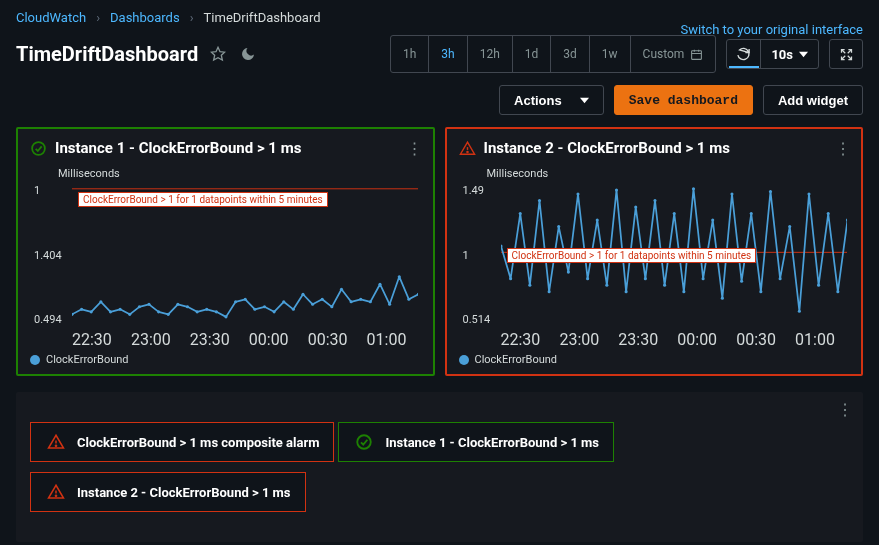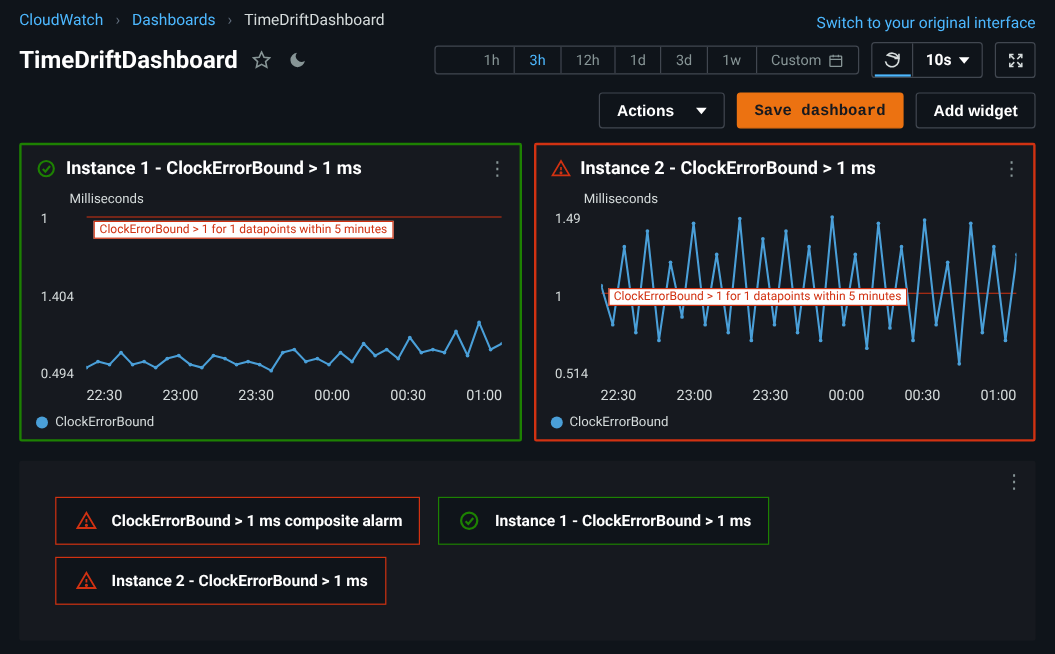--- a/index.html
+++ b/index.html
@@ -18,21 +18,21 @@
     display: flex;
     align-items: flex-end;
     gap: 10px;
     padding: 10px 16px 6px;
   }
   .crumb-link { color: #4db8ff; cursor: pointer; }
   .crumb-current { color: #d5dbdb; }
   .crumb-sep { color: #5f6b7a; }
   .top-right {
     position: absolute;
-    top: 12px;
+    top: 22px;
     right: 16px;
     color: #4db8ff;
     cursor: pointer;
   }
   .header-row {
     display: flex;
     align-items: center;
     padding: 4px 16px 8px;
     gap: 10px;
   }
@@ -45,22 +45,21 @@
     width: 20px; height: 20px;
     display: inline-flex; align-items: center; justify-content: center;
     color: #879596; cursor: pointer;
   }
   .time-range {
     display: flex;
     margin-left: auto;
     border: 1px solid #414750;
     border-radius: 3px;
     overflow: hidden;
-    height: 24px;
-    padding-left: 28px;
+    height: 38px;
   }
   .time-opt {
     padding: 0 12px;
     display: flex;
     align-items: center;
     color: #879596;
     cursor: pointer;
     border-right: 1px solid #414750;
     font-size: 12px;
   }
@@ -169,35 +168,35 @@
   .svg-plot { position: absolute; left: 38px; right: 2px; top: 0; bottom: 18px; }
   .threshold-line { stroke: #d13212; stroke-width: 1; }
   .series-line { stroke: #4a9fd8; stroke-width: 1.8; fill: none; stroke-linejoin: round;}
   .marker { fill:#4a9fd8; }
   .anno-box {
     position: absolute; background: #fff; color: #d13212;
     font-size: 10px; padding: 1px 4px; white-space: nowrap;
     border:1px solid #d13212;
   }
   .x-ticks {
-    position: absolute; left: 38px; right: 2px; bottom: 0; height: 14px;
-    display: flex; justify-content: space-between; font-size: 12px; color: #d5dbdb;
+    position: absolute; left: 38px; right: 14px; bottom: 0; height: 14px;
+    display: flex; justify-content: space-between; font-size: 16px; color: #d5dbdb;
   }
   .legend { display: flex; align-items: center; gap: 6px; font-size: 11px; color: #d5dbdb; margin-top: 9px;}
   .legend-swatch { width: 10px; height: 10px; border-radius: 50%; background: #4a9fd8; }
   
   .alarm-panel {
     margin: 16px 16px 0;
     background: #16191f;
     border-radius: 2px;
     padding: 20px 14px 30px;
     position: relative;
   }
   .alarm-panel .kebab { top: 8px; right: 10px; }
-  .alarm-row { display: flex; gap: 15px; flex-wrap: wrap; margin-top: 10px; margin-left: 16px;}
+  .alarm-row { display: flex; gap: 4px; flex-wrap: wrap; margin-top: 10px;}
   .alarm-row:first-of-type { margin-top: 4px; }
   .alarm-chip {
     display: flex; align-items: center; gap: 10px;
     border: 1.5px solid;
     padding: 8px 14px;
     min-width: 270px;
     background: #0f141a;
   }
   .alarm-chip.alarm { border-color: #d13212; }
   .alarm-chip.ok { border-color: #1d8102; }

